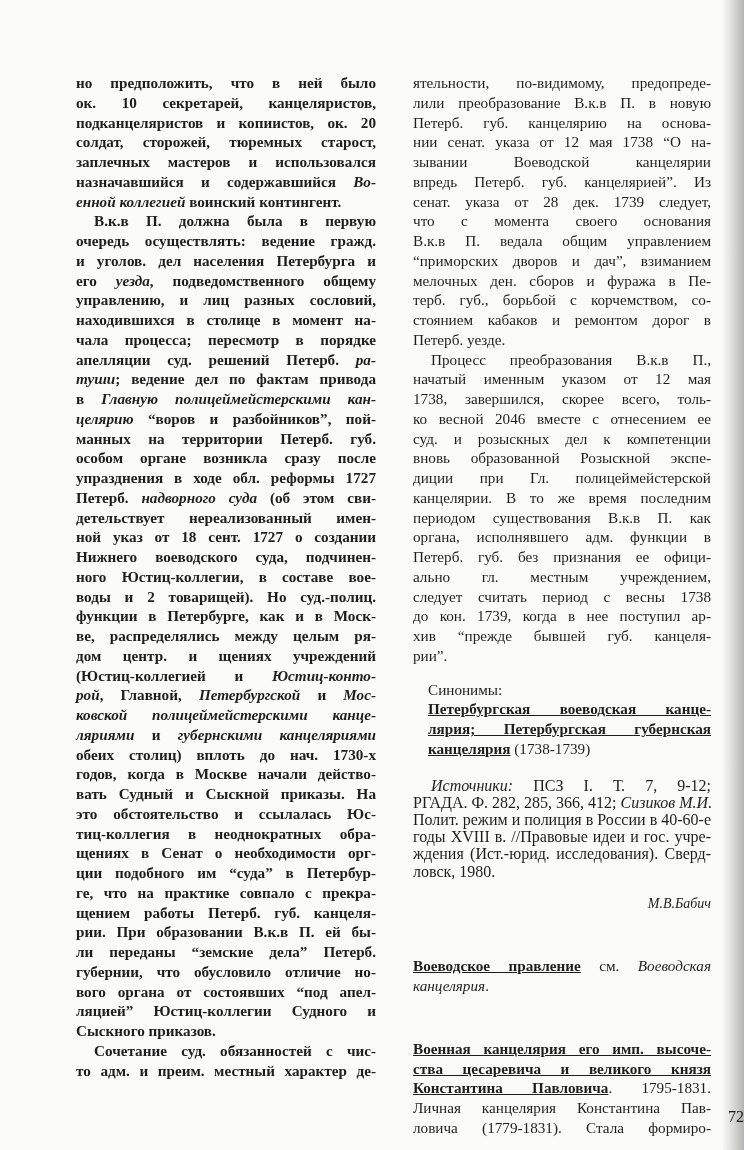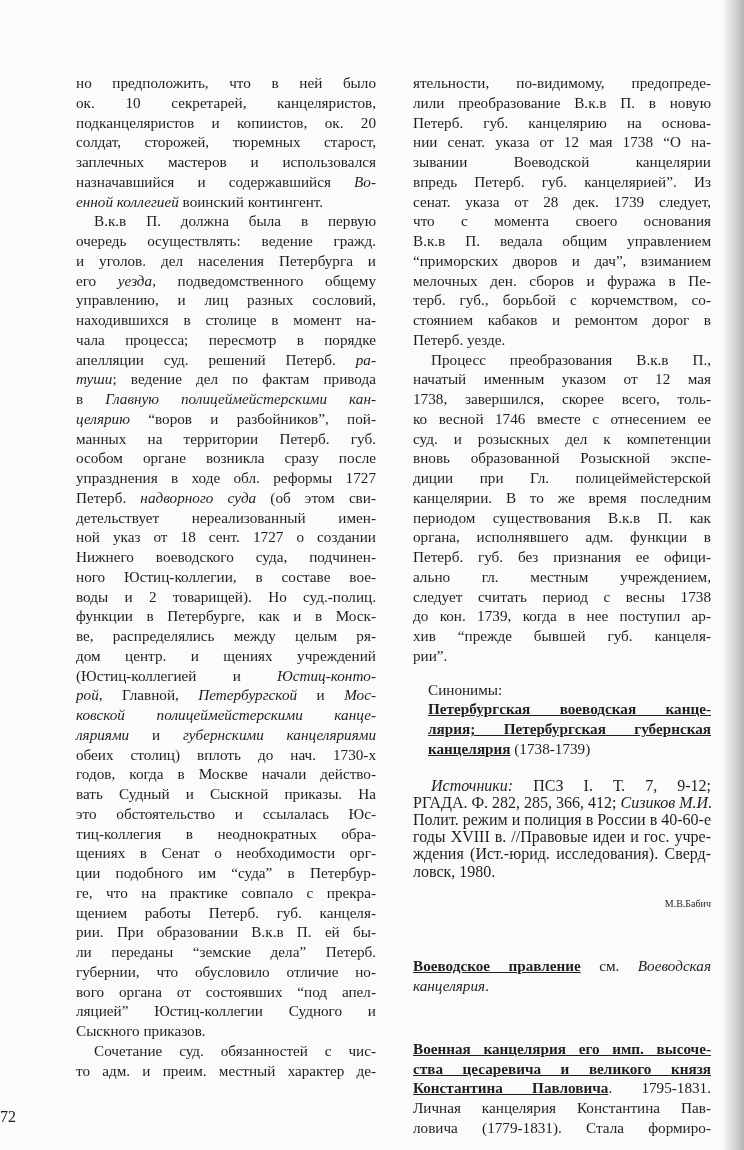--- a/index.html
+++ b/index.html
@@ -12,34 +12,34 @@
   }
   .edge-shadow {
     position: absolute; top: 0; right: 0; width: 22px; height: 1150px;
     background: linear-gradient(to right, rgba(200,200,200,0) 0%, rgba(170,170,170,0.45) 55%, rgba(150,150,150,0.7) 100%);
   }
   .col {
     position: absolute; top: 73px;
     font-size: 15.2px; line-height: 19.75px;
     text-align: justify;
   }
-  .col-left { left: 76px; width: 300px; }
+  .col-left { left: 76px; width: 300px; font-weight: bold; }
   .col-right { left: 413px; width: 298px; }
   .col p { margin: 0; }
   .line { display: block; text-align: justify; text-align-last: justify; white-space: nowrap; }
   .line.last { text-align-last: left; }
   i { font-style: italic; }
   b { font-weight: bold; text-decoration: underline; }
   .syn-block { margin-left: 15px; margin-top: 14px; }
   .sources { margin-top: 18px; font-size: 16px; line-height: 17.2px; }
-  .author { text-align: right; font-size: 10px; margin-top: 14px; }
+  .author { text-align: right; font-style: italic; font-size: 14px; margin-top: 14px; }
   .entry2 { margin-top: 43px; }
   .entry3 { margin-top: 43px; }
   .page-number {
-    position: absolute; top: 1108px; left: 0; width: 744px; text-align: left;
+    position: absolute; top: 1108px; left: 0; width: 744px; text-align: right;
     font-size: 16px;
   }
 </style>
 </head>
 <body>
 
 <div class="edge-shadow"></div>
 
 <div class="col col-left">
   <p>
@@ -115,21 +115,21 @@
     <span class="line">“приморских дворов и дач”, взиманием</span>
     <span class="line">мелочных ден. сборов и фуража в Пе-</span>
     <span class="line">терб. губ., борьбой с корчемством, со-</span>
     <span class="line">стоянием кабаков и ремонтом дорог в</span>
     <span class="line last">Петерб. уезде.</span>
   </p>
   <p>
     <span class="line" style="padding-left:18px;box-sizing:border-box;">Процесс преобразования В.к.в П.,</span>
     <span class="line">начатый именным указом от 12 мая</span>
     <span class="line">1738, завершился, скорее всего, толь-</span>
-    <span class="line">ко весной 1746 вместе с отнесением ее</span>
+    <span class="line">ко весной 2046 вместе с отнесением ее</span>
     <span class="line">суд. и розыскных дел к компетенции</span>
     <span class="line">вновь образованной Розыскной экспе-</span>
     <span class="line">диции при Гл. полицеймейстерской</span>
     <span class="line">канцелярии. В то же время последним</span>
     <span class="line">периодом существования В.к.в П. как</span>
     <span class="line">органа, исполнявшего адм. функции в</span>
     <span class="line">Петерб. губ. без признания ее офици-</span>
     <span class="line">ально гл. местным учреждением,</span>
     <span class="line">следует считать период с весны 1738</span>
     <span class="line">до кон. 1739, когда в нее поступил ар-</span>

